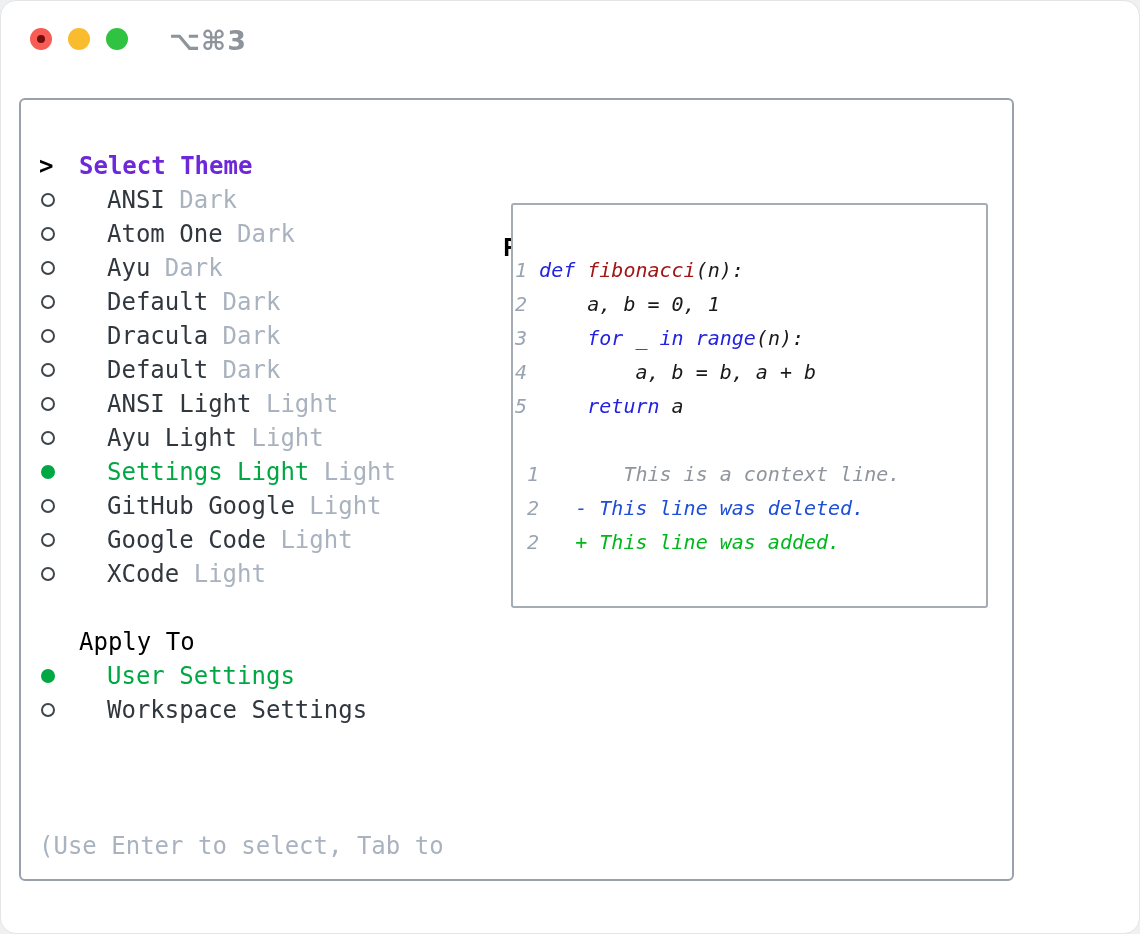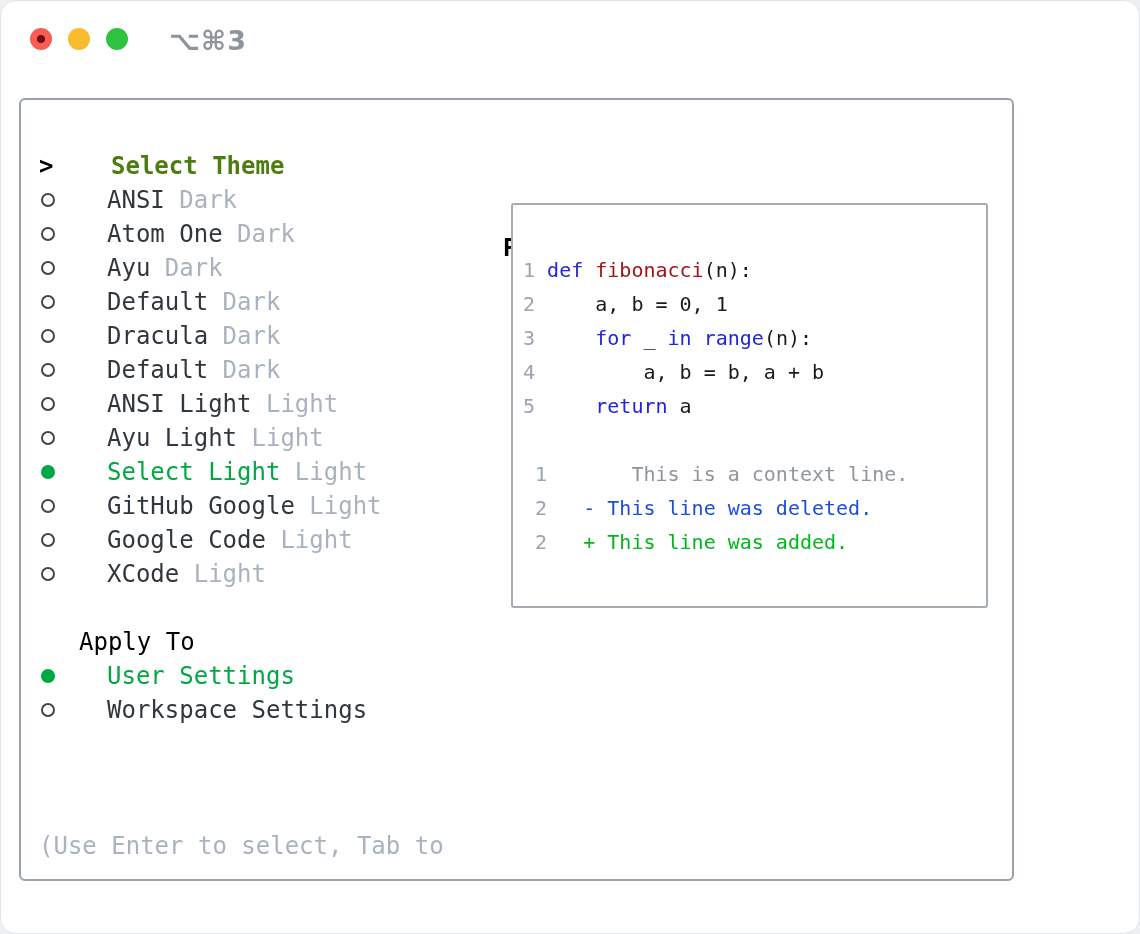--- a/index.html
+++ b/index.html
@@ -19,36 +19,36 @@
 
   
   .panel{position:absolute;left:18px;top:97px;width:995px;height:783px;
          border:2px solid #99a1ab;border-radius:6px;box-sizing:border-box;background:#fff;}
 
   
   .left-col{position:absolute;left:18px;top:49px;width:440px;}
   .row{display:flex;align-items:center;height:34px;font-size:24px;white-space:pre;}
   .bullet-col{display:inline-flex;width:40px;flex:0 0 40px;align-items:center;}
   .chev{font-weight:bold;color:#000;}
-  .hdr{font-weight:bold;color:#4d7c0f;margin-left:32px;}
+  .hdr{font-weight:bold;color:#6d28d9;}
   .hdr2{color:#000;}
   .radio{width:14px;height:14px;border-radius:50%;border:2px solid #40464d;box-sizing:border-box;margin-left:2px;}
   .radio.sel{border:none;background:#00a843;}
   .t-name{color:#31373e;margin-left:28px;}
   .t-name.sel{color:#00a843;}
   .t-tag{color:#a9b2bf;}
   .spacer{height:34px;}
   .help{font-size:24px;line-height:34px;color:#a9b2bf;white-space:pre;}
 
   
   .preview-title{position:absolute;left:482px;top:131px;height:34px;display:flex;align-items:center;
                  font-size:24px;font-weight:bold;color:#000;}
   .preview-box{position:absolute;left:490px;top:103px;width:477px;height:405px;box-sizing:border-box;
                border:2px solid #a5acb4;border-radius:3px;background:#fff;overflow:hidden;}
-  .preview-code{padding:48px 0 0 10px;font-size:20px;line-height:34px;white-space:pre;}
+  .preview-code{padding:48px 0 0 2px;font-size:20px;line-height:34px;white-space:pre;font-style:italic;}
   .pline{height:34px;}
   .seg-num{color:#9aa4b0;}
   .seg-keyword{color:#2222e0;}
   .seg-function{color:#a31515;}
   .seg-plain{color:#1a1a1a;}
   .seg-context{color:#8f959c;text-align:center;}
   .seg-deleted{color:#1d4ed8;}
   .seg-added{color:#00b81c;}
 </style>
 </head>
@@ -75,21 +75,21 @@
 
       <div id="theme-list">
           <div class="row"><span class="bullet-col"><span class="radio"></span></span><span class="t-name">ANSI</span><span class="t-tag"> Dark</span></div>
           <div class="row"><span class="bullet-col"><span class="radio"></span></span><span class="t-name">Atom One</span><span class="t-tag"> Dark</span></div>
           <div class="row"><span class="bullet-col"><span class="radio"></span></span><span class="t-name">Ayu</span><span class="t-tag"> Dark</span></div>
           <div class="row"><span class="bullet-col"><span class="radio"></span></span><span class="t-name">Default</span><span class="t-tag"> Dark</span></div>
           <div class="row"><span class="bullet-col"><span class="radio"></span></span><span class="t-name">Dracula</span><span class="t-tag"> Dark</span></div>
           <div class="row"><span class="bullet-col"><span class="radio"></span></span><span class="t-name">Default</span><span class="t-tag"> Dark</span></div>
           <div class="row"><span class="bullet-col"><span class="radio"></span></span><span class="t-name">ANSI Light</span><span class="t-tag"> Light</span></div>
           <div class="row"><span class="bullet-col"><span class="radio"></span></span><span class="t-name">Ayu Light</span><span class="t-tag"> Light</span></div>
-          <div class="row"><span class="bullet-col"><span class="radio sel"></span></span><span class="t-name sel">Select Light</span><span class="t-tag"> Light</span></div>
+          <div class="row"><span class="bullet-col"><span class="radio sel"></span></span><span class="t-name sel">Settings Light</span><span class="t-tag"> Light</span></div>
           <div class="row"><span class="bullet-col"><span class="radio"></span></span><span class="t-name">GitHub Google</span><span class="t-tag"> Light</span></div>
           <div class="row"><span class="bullet-col"><span class="radio"></span></span><span class="t-name">Google Code</span><span class="t-tag"> Light</span></div>
           <div class="row"><span class="bullet-col"><span class="radio"></span></span><span class="t-name">XCode</span><span class="t-tag"> Light</span></div>
         </div>
 
       <div class="spacer"></div>
 
       <div class="row">
         <span class="bullet-col"></span>
         <span class="hdr2">Apply To</span>

